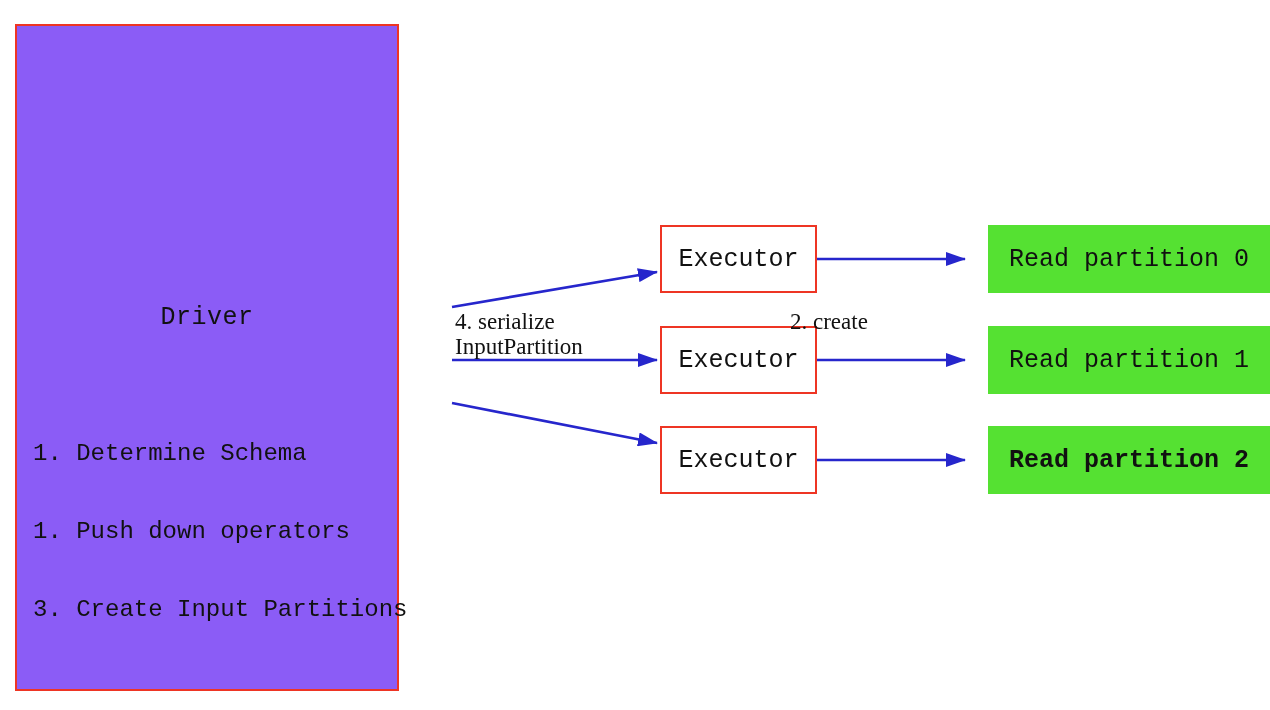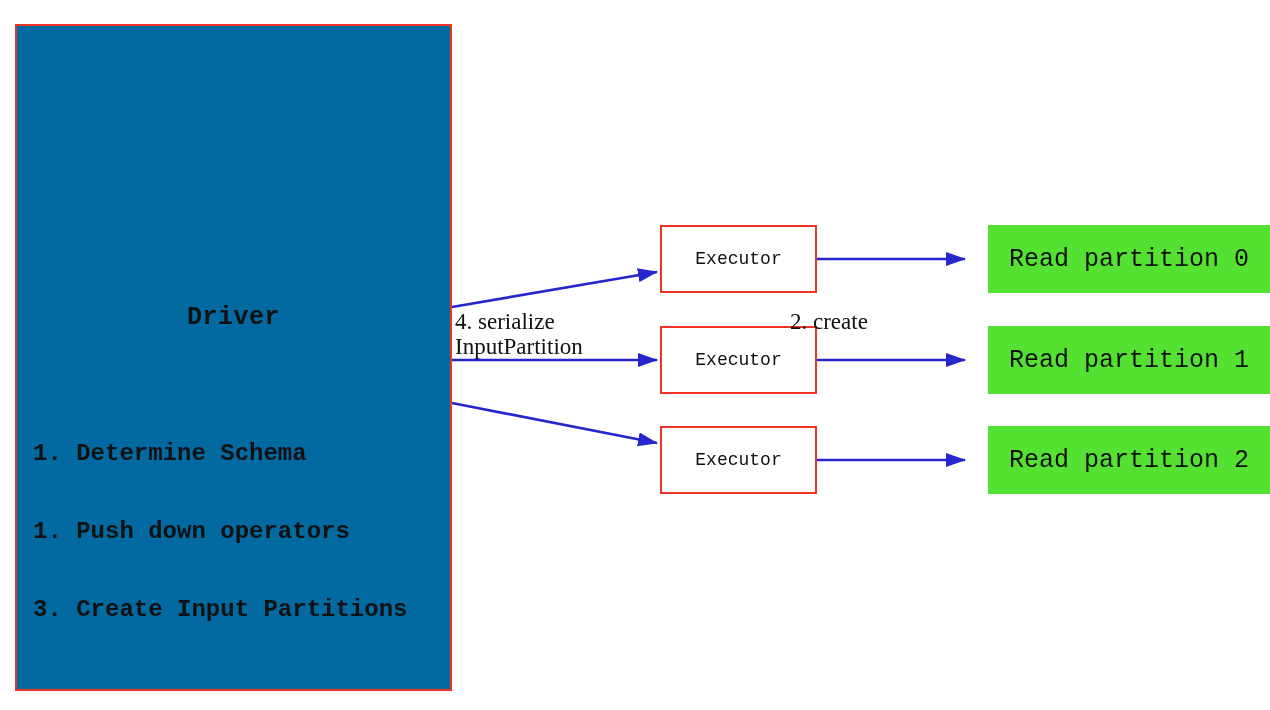--- a/index.html
+++ b/index.html
@@ -16,24 +16,23 @@
     width: 1270px;
     height: 710px;
     background: var(--background, #fff);
     overflow: hidden;
     font-family: "Liberation Mono", "DejaVu Sans Mono", monospace;
     color: var(--text-black, #111);
   }
   .driver-box {
     position: absolute;
     left: 15px; top: 24px;
-    width: 437px; height: 667px;
+    width: 384px; height: 667px;
     border: 2px solid var(--box-border-red, #ee3524);
-    background: #0369a1;
-    font-weight: bold;
+    background: #8b5cf6;
   }
   .driver-title {
     position: absolute;
     left: 0; right: 0; top: 278px;
     text-align: center;
     font-size: 25px;
     line-height: 28px;
     letter-spacing: 0.5px;
   }
   .driver-steps {
@@ -45,40 +44,40 @@
   }
   .exec-box {
     position: absolute;
     left: 660px;
     width: 157px; height: 68px;
     border: 2px solid var(--box-border-red, #ee3524);
     background: #fff;
     display: flex;
     align-items: center;
     justify-content: center;
-    font-size: 18px;
+    font-size: 25px;
   }
   .exec-0 { top: 225px; }
   .exec-1 { top: 326px; }
   .exec-2 { top: 426px; }
   .partition-box {
     position: absolute;
     left: 968px;
     width: 282px; height: 68px;
     background: var(--partition-green, #55e132);
     display: flex;
     align-items: center;
     justify-content: center;
     font-size: 25px;
     white-space: pre;
     margin-left: 20px;
   }
   .part-0 { top: 225px; }
   .part-1 { top: 326px; }
-  .part-2 { top: 426px; }
+  .part-2 { top: 426px; font-weight: bold; }
   .edge-label {
     position: absolute;
     font-family: "Liberation Serif", "DejaVu Serif", serif;
     font-size: 23px;
     line-height: 25px;
   }
   .edge-label span { display: block; }
   .label-serialize { left: 455px; top: 309px; width: 200px; }
   .label-reader   { left: 790px; top: 309px; width: 196px; }
   .arrow-layer {

